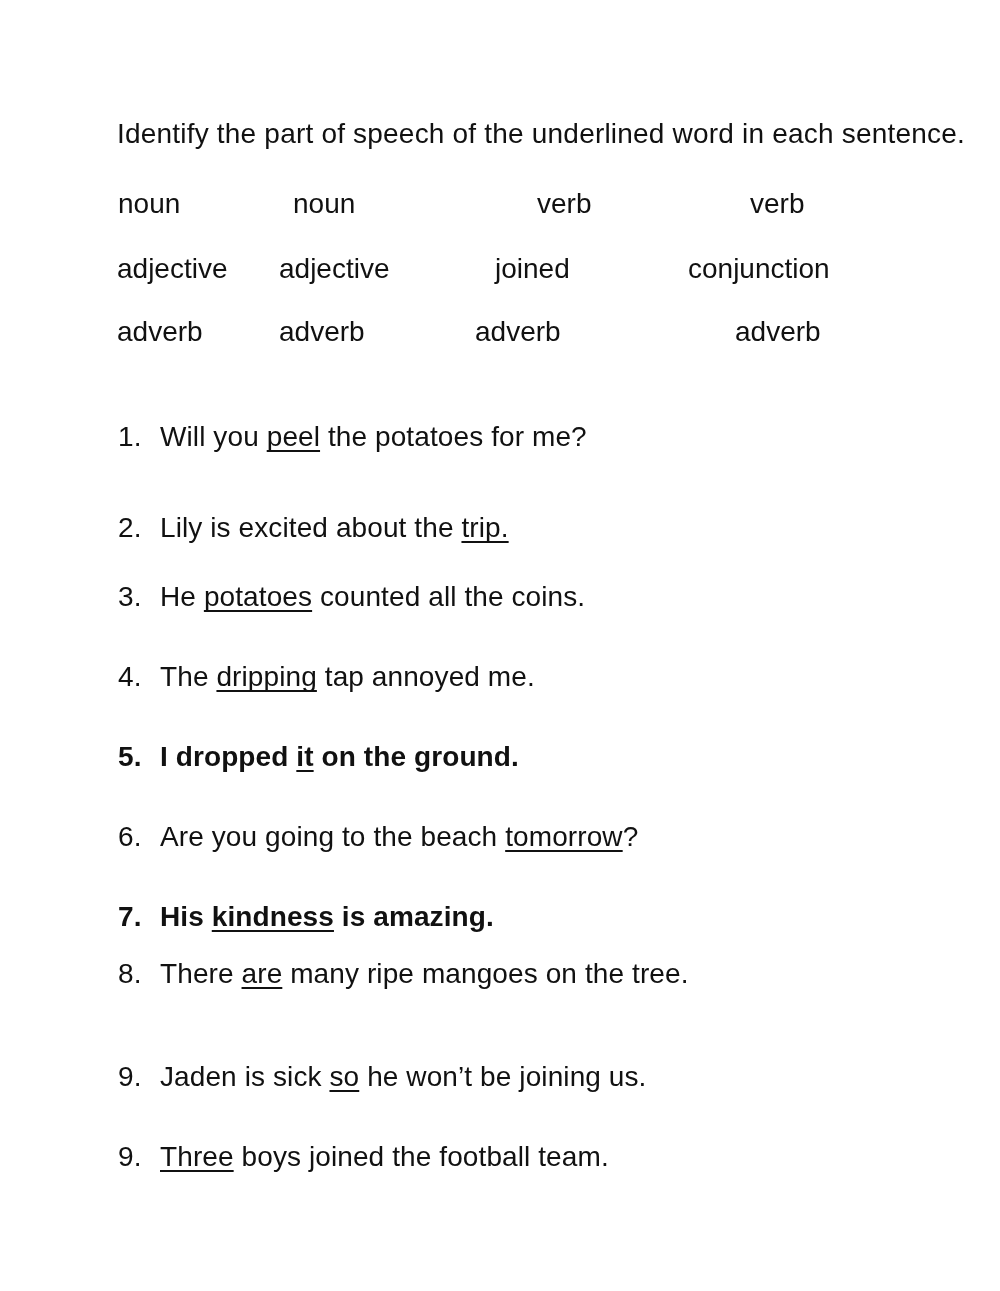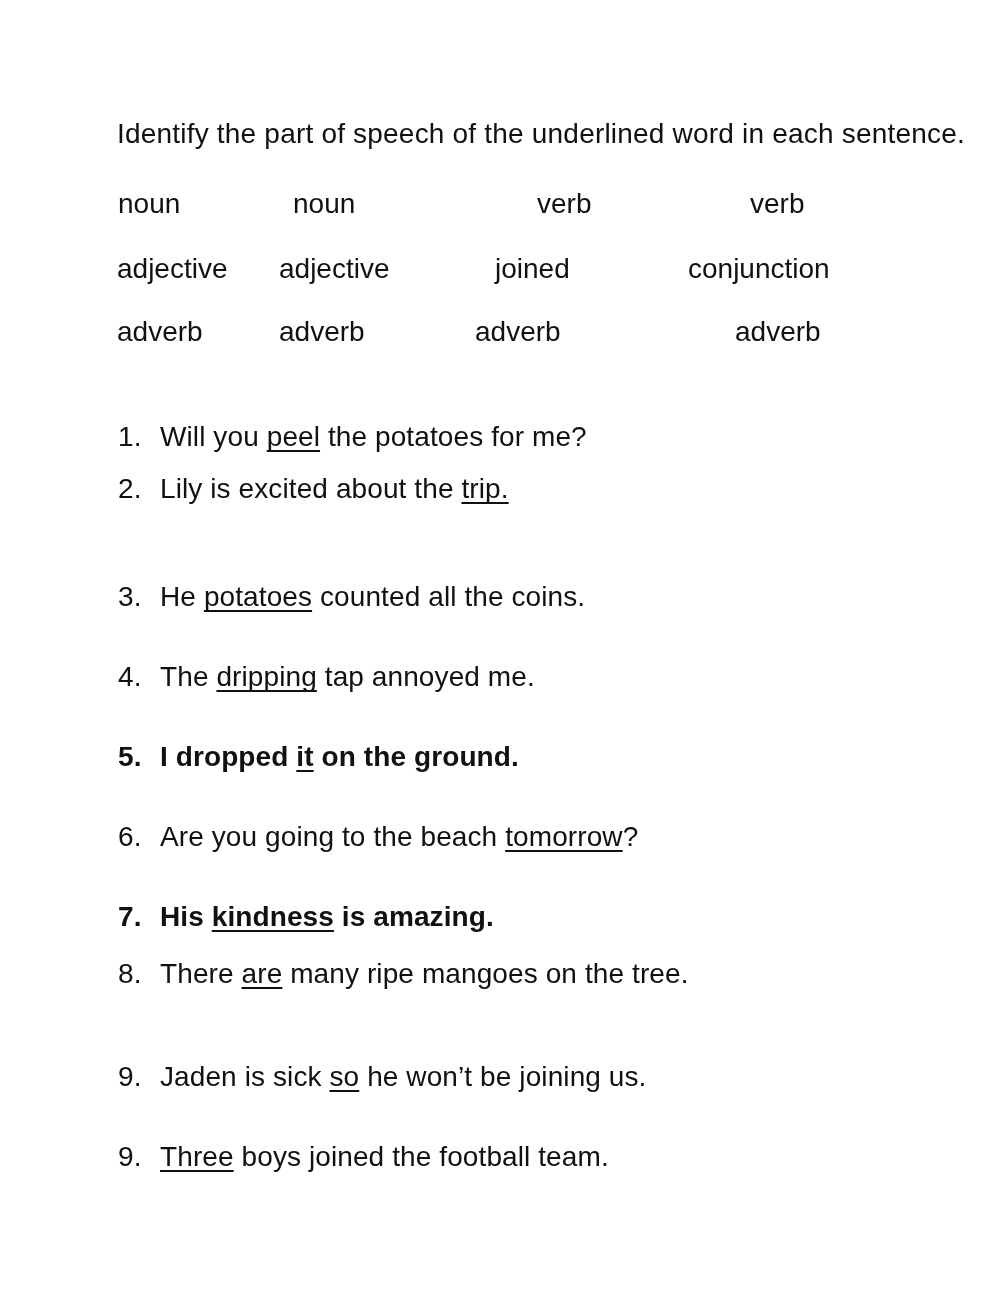--- a/index.html
+++ b/index.html
@@ -41,21 +41,21 @@
   .wb-r3 .wb-item:nth-child(2) { left: 279px; }
   .wb-r3 .wb-item:nth-child(3) { left: 475px; }
   .wb-r3 .wb-item:nth-child(4) { left: 735px; }
   .sentence {
     position: absolute;
     left: 118px;
     white-space: nowrap;
     letter-spacing: 0.1px;
   }
   .s1  { top: 421px; }
-  .s2  { top: 473px; }
+  .s2  { top: 512px; }
   .s3  { top: 581px; }
   .s4  { top: 661px; }
   .s5  { top: 741px; font-weight: bold; }
   .s6  { top: 821px; }
   .s7  { top: 901px; font-weight: bold; }
   .s8  { top: 958px; }
   .s9  { top: 1061px; }
   .s10 { top: 1141px; }
   .num {
     display: inline-block;

